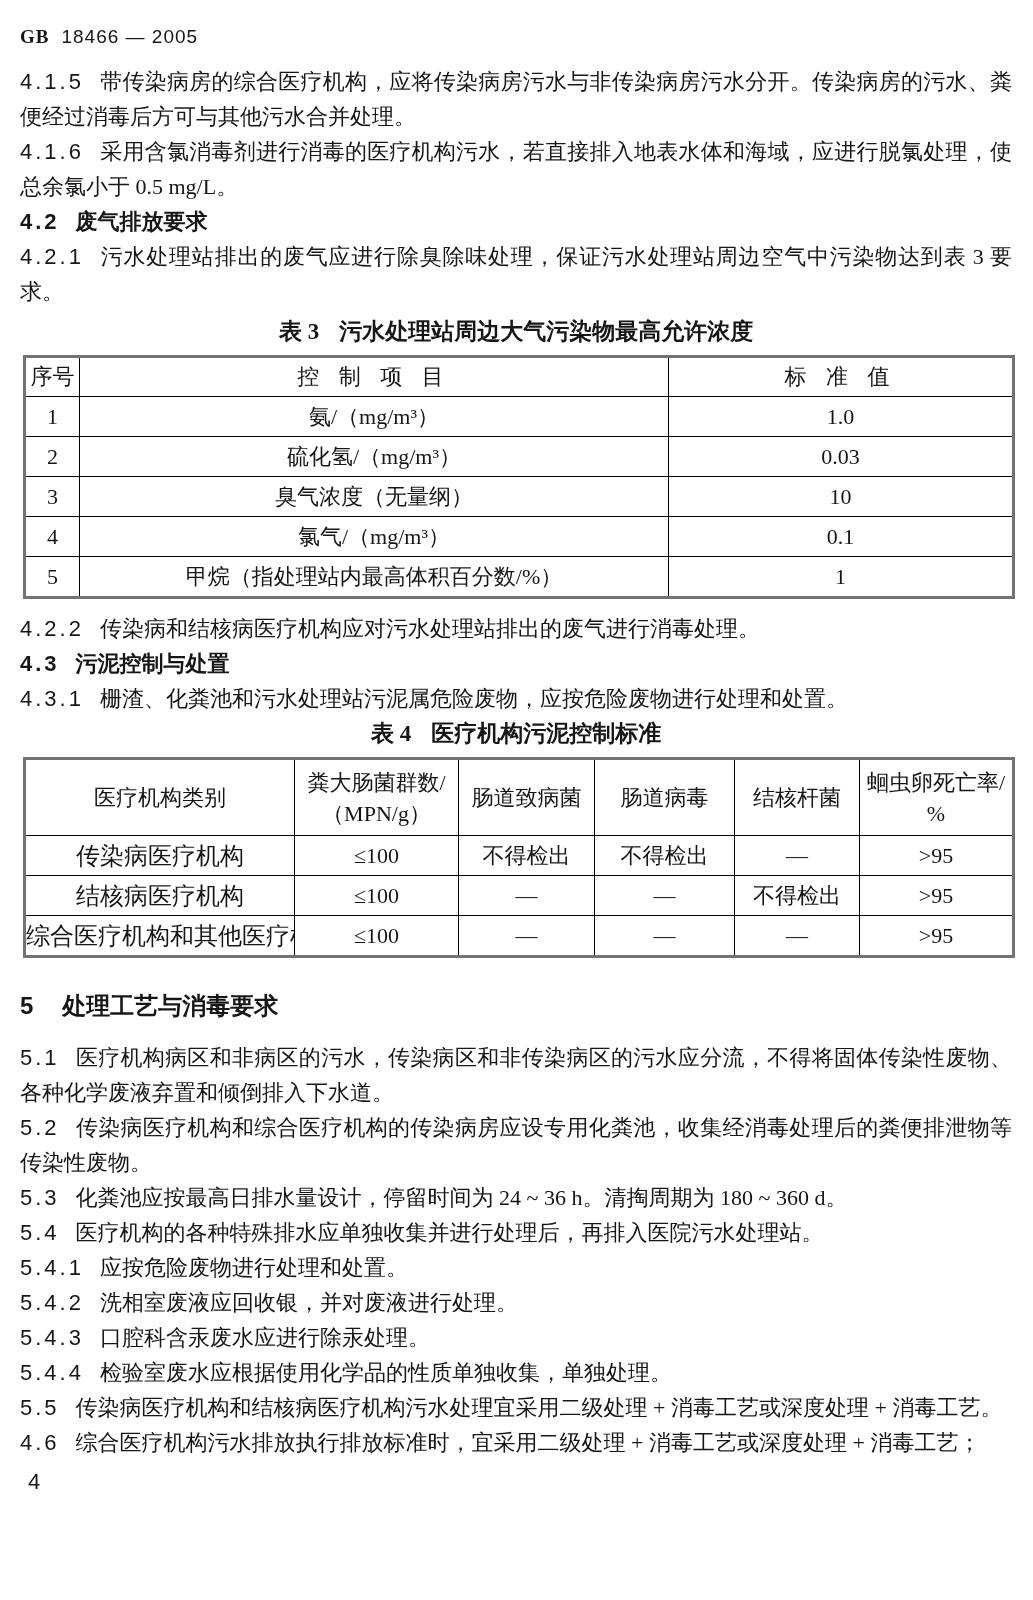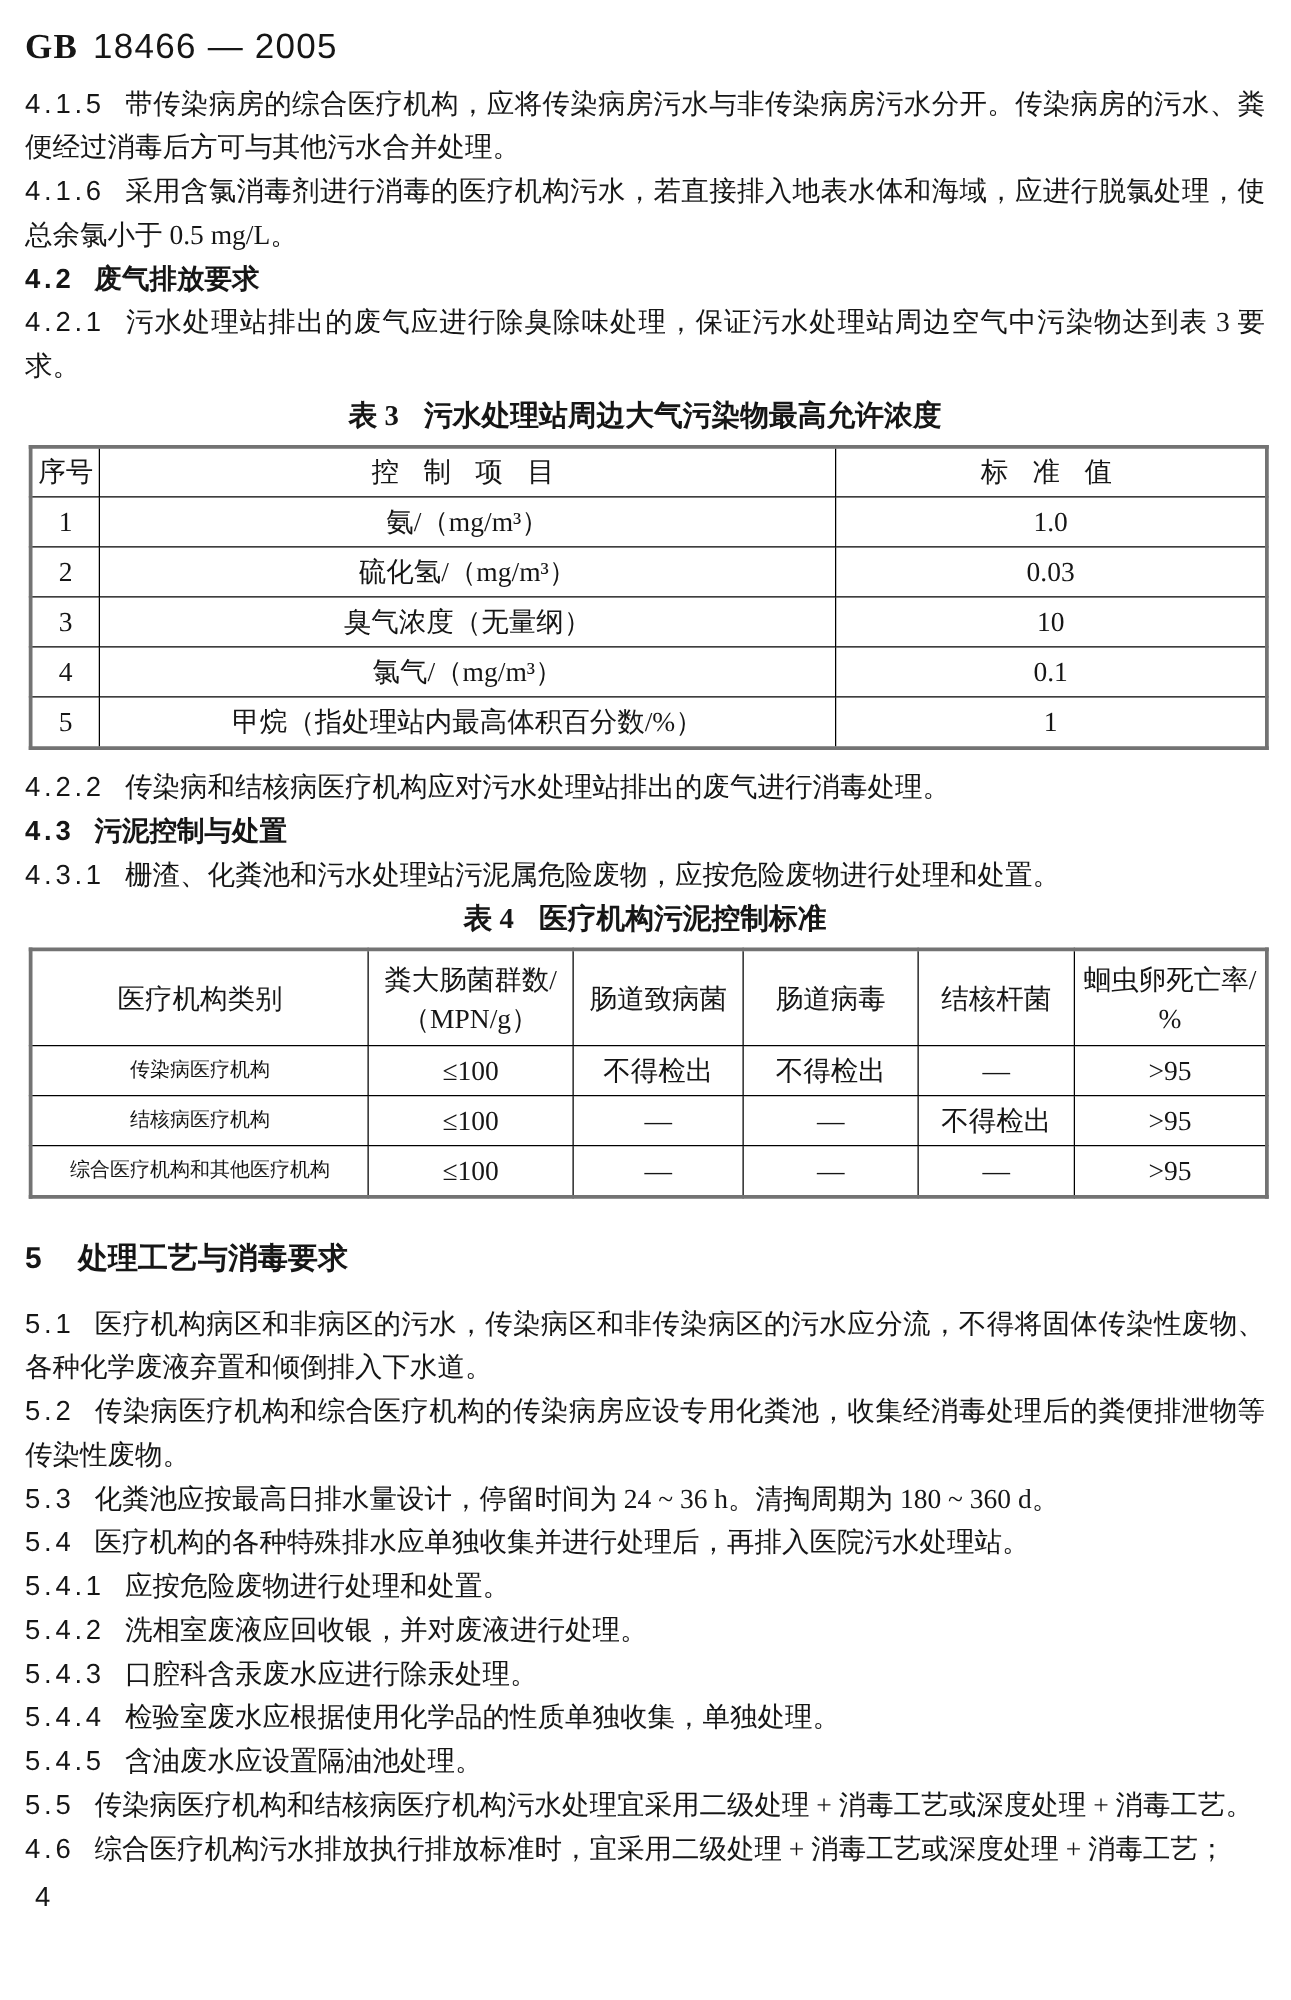--- a/index.html
+++ b/index.html
@@ -8,21 +8,21 @@
     width:1033px; height:1600px;
     margin:0 auto;
     background:#ffffff;
     box-sizing:border-box;
     padding:22px 21px 0 20px;
     font-family:"Liberation Serif","DejaVu Serif",serif;
     color:#161616;
     font-size:22px;
     overflow:hidden;
   }
-  .doc-header { font-size:28px; line-height:30px; margin-bottom:8px; }
+  .doc-header { font-size:19px; line-height:30px; margin-bottom:8px; }
   .gb { font-weight:bold; letter-spacing:1px; }
   .code { font-family:"Liberation Sans","DejaVu Sans",sans-serif; margin-left:12px; letter-spacing:1px; }
   .clause { text-align:justify; line-height:35px; margin:0; }
   .num {
     font-family:"Liberation Sans","DejaVu Sans",sans-serif;
     letter-spacing:3px;
     margin-right:16px;
   }
   .heading { font-weight:bold; }
   .heading .num { font-weight:bold; }
@@ -44,21 +44,21 @@
     font-weight:normal; padding:0;
     white-space:nowrap; overflow:hidden;
     font-size:22px;
   }
   .t3 .hdr th { height:38px; }
   .t3 td { height:39px; }
   .spread { letter-spacing:7px; }
   .t4 { margin-top:8px; }
   .t4 .hdr th { height:75px; line-height:31px; }
   .t4 td { height:39px; }
-  .t4 td.cat { font-size:16px; }
+  .t4 td.cat { font-size:24px; }
   .page-num {
     font-family:"Liberation Sans","DejaVu Sans",sans-serif;
     font-size:22px; line-height:35px;
     margin:4px 0 0 8px;
   }
 </style>
 </head>
 <body>
 
 <div class="page">
@@ -187,19 +187,18 @@
   <p class="clause heading sec5"><span class="num">5</span><span>处理工艺与消毒要求</span></p>
 
   <p class="clause" style="margin-top:16px"><span class="num">5.1</span><span>医疗机构病区和非病区的污水，传染病区和非传染病区的污水应分流，不得将固体传染性废物、各种化学废液弃置和倾倒排入下水道。</span></p>
   <p class="clause"><span class="num">5.2</span><span>传染病医疗机构和综合医疗机构的传染病房应设专用化粪池，收集经消毒处理后的粪便排泄物等传染性废物。</span></p>
   <p class="clause"><span class="num">5.3</span><span>化粪池应按最高日排水量设计，停留时间为 24 ~ 36 h。清掏周期为 180 ~ 360 d。</span></p>
   <p class="clause"><span class="num">5.4</span><span>医疗机构的各种特殊排水应单独收集并进行处理后，再排入医院污水处理站。</span></p>
   <p class="clause"><span class="num">5.4.1</span><span>应按危险废物进行处理和处置。</span></p>
   <p class="clause"><span class="num">5.4.2</span><span>洗相室废液应回收银，并对废液进行处理。</span></p>
   <p class="clause"><span class="num">5.4.3</span><span>口腔科含汞废水应进行除汞处理。</span></p>
   <p class="clause"><span class="num">5.4.4</span><span>检验室废水应根据使用化学品的性质单独收集，单独处理。</span></p>
-  <p class="clause"><span class="num">5.4.5</span><span>含油废水应设置隔油池处理。</span></p>
   <p class="clause"><span class="num">5.5</span><span>传染病医疗机构和结核病医疗机构污水处理宜采用二级处理 + 消毒工艺或深度处理 + 消毒工艺。</span></p>
   <p class="clause"><span class="num">4.6</span><span>综合医疗机构污水排放执行排放标准时，宜采用二级处理 + 消毒工艺或深度处理 + 消毒工艺；</span></p>
 
   <div class="page-num">4</div>
 
 </div>
 
 </body></html>

